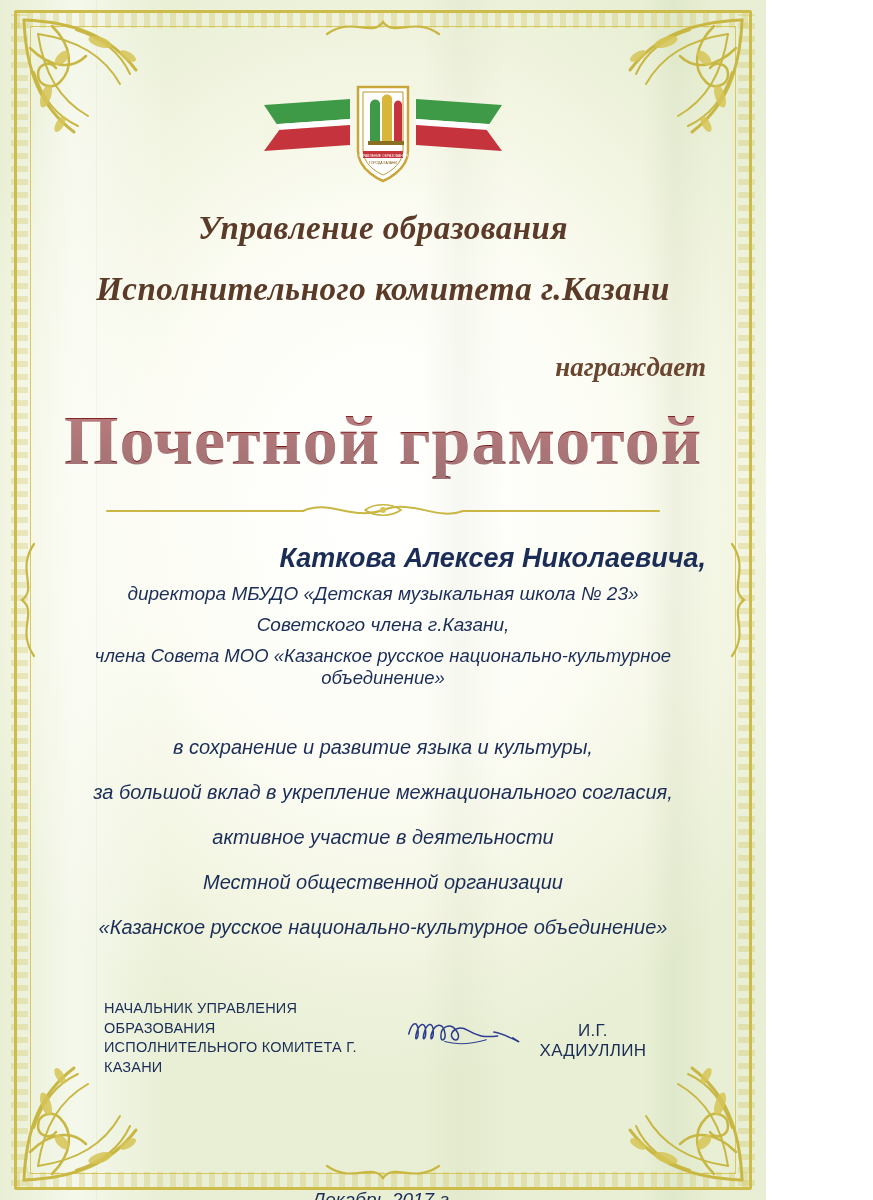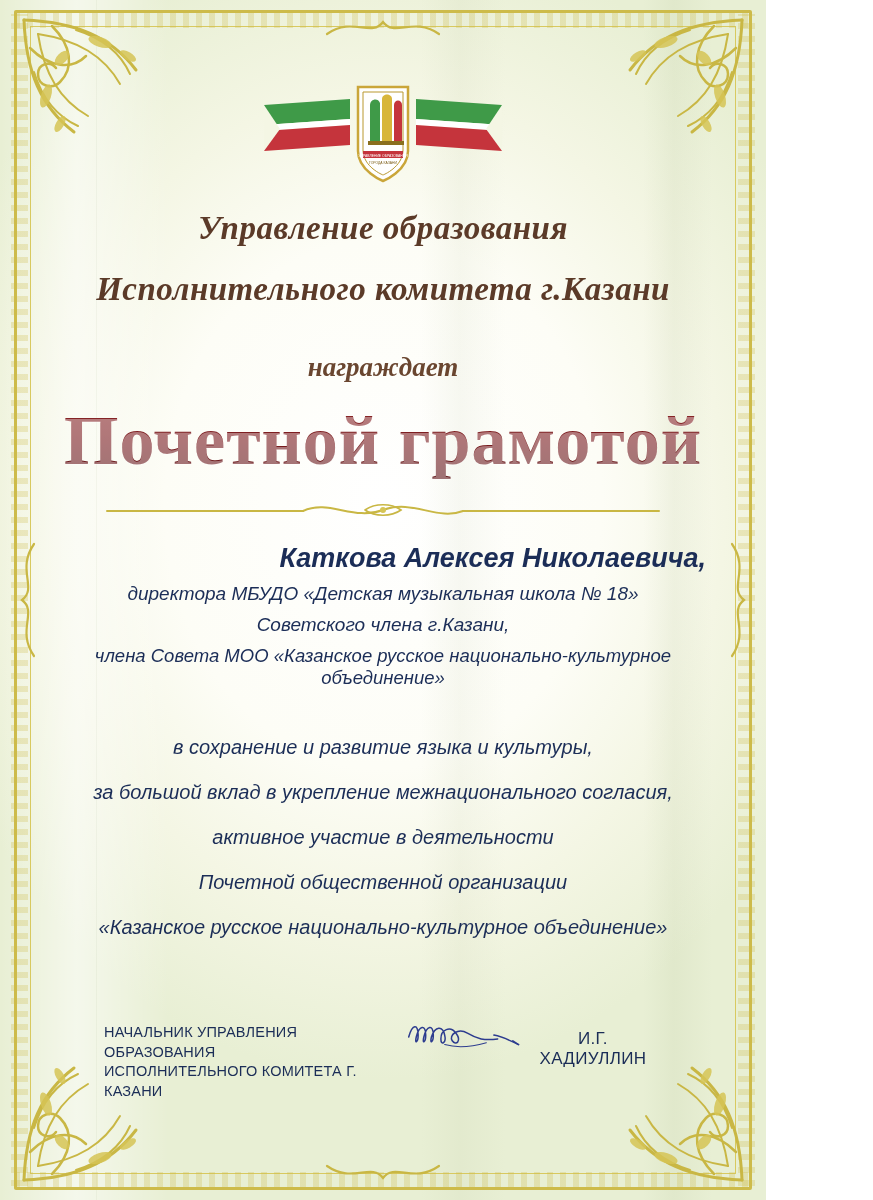--- a/index.html
+++ b/index.html
@@ -128,20 +128,21 @@
   .org1 { font-size: 33px; margin-top: 22px; }
   .org2 { font-size: 33px; margin-top: 24px; }
 
   .awards-word {
     font-family: "Liberation Serif", serif;
     font-style: italic;
     font-weight: 700;
     color: #6a4630;
     font-size: 27px;
     margin-top: 44px;
+    text-align: right;
   }
 
   .title-main {
     font-family: "Liberation Serif", serif;
     font-weight: 700;
     font-size: 70px;
     margin-top: 18px;
     color: #7e1e22;
     background: linear-gradient(180deg, #8d2a2c 0%, #7c1d20 45%, #5d1417 100%);
     -webkit-background-clip: text;
@@ -179,23 +180,23 @@
   .body-line {
     font-family: "Liberation Sans", sans-serif;
     font-style: italic;
     font-size: 20px;
     color: #1b2d57;
     margin-top: 21px;
     line-height: 1.2;
   }
 
   .signature-row {
-    margin-top: 80px;
+    margin-top: 56px;
     display: flex;
-    align-items: flex-start;
+    align-items: center;
     justify-content: space-between;
     padding: 0 46px 0 44px;
   }
   .sig-title {
     text-align: left;
     font-family: "Liberation Sans", sans-serif;
     font-size: 14.5px;
     color: #1b2d57;
     line-height: 1.35;
     letter-spacing: .2px;
@@ -389,30 +390,30 @@
         <path d="M4 12 L200 12"></path>
         <path d="M360 12 L556 12"></path>
         <path d="M200 12 C 226 0, 250 22, 280 11 C 310 0, 334 22, 360 12"></path>
         <path d="M262 11 C 272 4, 288 4, 298 11 C 288 18, 272 18, 262 11" stroke-width="1.6"></path>
       </g>
       <circle cx="280" cy="11" r="3" fill="#d6c556"></circle>
     </svg>
 
     
     <div class="recipient">Каткова Алексея Николаевича,</div>
-    <div class="sub-line">директора МБУДО «Детская музыкальная школа № 18»</div>
+    <div class="sub-line">директора МБУДО «Детская музыкальная школа № 23»</div>
     <div class="sub-line">Советского члена г.Казани,</div>
     <div class="sub-line wide">члена Совета МОО «Казанское русское национально-культурное объединение»</div>
 
     
     <div class="body-block">
       <div class="body-line">в сохранение и развитие языка и культуры,</div>
       <div class="body-line">за большой вклад в укрепление межнационального согласия,</div>
       <div class="body-line">активное участие в деятельности</div>
-      <div class="body-line">Почетной общественной организации</div>
+      <div class="body-line">Местной общественной организации</div>
       <div class="body-line">«Казанское русское национально-культурное объединение»</div>
     </div>
 
     
     <div class="signature-row">
       <div class="sig-title">
         <div>НАЧАЛЬНИК УПРАВЛЕНИЯ ОБРАЗОВАНИЯ</div>
         <div>ИСПОЛНИТЕЛЬНОГО КОМИТЕТА Г. КАЗАНИ</div>
       </div>
       <svg class="sig-scribble" viewBox="0 0 130 44">

